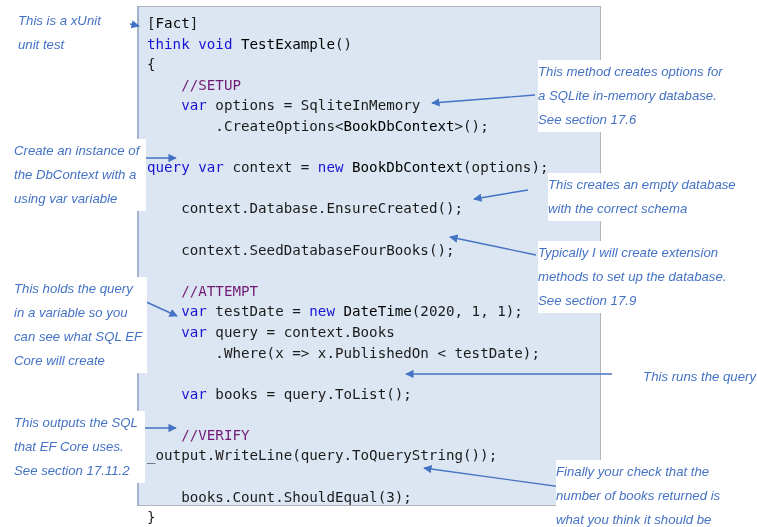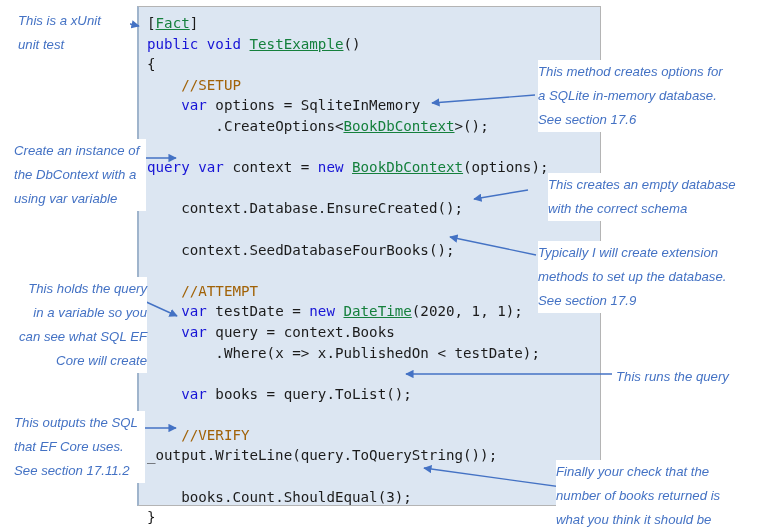--- a/index.html
+++ b/index.html
@@ -27,22 +27,22 @@
     position: absolute;
     left: 8px; top: 6px;
     margin: 0;
     font-family: "DejaVu Sans Mono", "Liberation Mono", monospace;
     font-size: 14.2px;
     line-height: 20.6px;
     white-space: pre;
     color: #1b1b1b;
   }
   .kw   { color: #1714d6; }      
-  .type { color: #15803d; text-decoration: underline; }      
-  .cmt  { color: #a16207; }      
+  .type { color: #000000; }      
+  .cmt  { color: #701a75; }      
   .txt  { color: #1b1b1b; }
 
   
   .note {
     position: absolute;
     font-family: "Liberation Sans", sans-serif;
     font-style: italic;
     font-size: 13.2px;
     line-height: 24px;
     color: #4472c4;
@@ -57,21 +57,21 @@
     left: 0; top: 0;
     width: 757px; height: 527px;
     pointer-events: none;
   }
 </style>
 </head>
 <body>
 
 <div id="code-block">
   <pre id="code-pre"><span class="txt">[</span><span class="type">Fact</span><span class="txt">]</span>
-<span class="kw">public</span> <span class="kw">void</span> <span class="type">TestExample</span><span class="txt">()</span>
+<span class="kw">think</span> <span class="kw">void</span> <span class="type">TestExample</span><span class="txt">()</span>
 <span class="txt">{</span>
     <span class="cmt">//SETUP</span>
     <span class="kw">var</span> <span class="txt">options = SqliteInMemory</span>
         <span class="txt">.CreateOptions&lt;</span><span class="type">BookDbContext</span><span class="txt">&gt;();</span>
 
 <span class="kw">query</span> <span class="kw">var</span> <span class="txt">context = </span><span class="kw">new</span> <span class="type">BookDbContext</span><span class="txt">(options);</span>
 
     <span class="txt">context.Database.EnsureCreated();</span>
 
     <span class="txt">context.SeedDatabaseFourBooks();</span>
@@ -116,37 +116,37 @@
   <path d="M 598 492 L 424 468" stroke="#4472c4" stroke-width="1.4" fill="none" marker-end="url(#ah)"></path>
 </svg>
 
 <div class="note onwhite" style="left:18px; top:9px; width:112px;">This is a xUnit
 unit test</div>
 
 <div class="note onwhite" style="left:14px; top:131px; width:132px;margin-top:8px;">Create an instance of
 the DbContext with a
 using var variable</div>
 
-<div class="note onwhite" style="left:14px; top:277px; width:133px;text-align:right;">This holds the query
+<div class="note onwhite" style="left:14px; top:277px; width:133px;">This holds the query
 in a variable so you
 can see what SQL EF
 Core will create</div>
 
 <div class="note onwhite" style="left:14px; top:411px; width:131px;">This outputs the SQL
 that EF Core uses.
 See section 17.11.2</div>
 
 <div class="note overcode" style="left:538px; top:60px; width:215px;">This method creates options for
 a SQLite in-memory database.
 See section 17.6</div>
 
 <div class="note overcode" style="left:532px; top:173px; width:222px;margin-left:16px;">This creates an empty database
 with the correct schema</div>
 
 <div class="note overcode" style="left:538px; top:241px; width:218px;">Typically I will create extension
 methods to set up the database.
 See section 17.9</div>
 
-<div class="note overcode" style="left:616px; top:365px; width:140px;">This runs the query</div>
+<div class="note overcode" style="left:616px; top:365px; width:140px;text-align:right;">This runs the query</div>
 
 <div class="note overcode" style="left:556px; top:460px; width:209px;">Finally your check that the
 number of books  returned is
 what you think it should be</div>
 
 </body></html>

